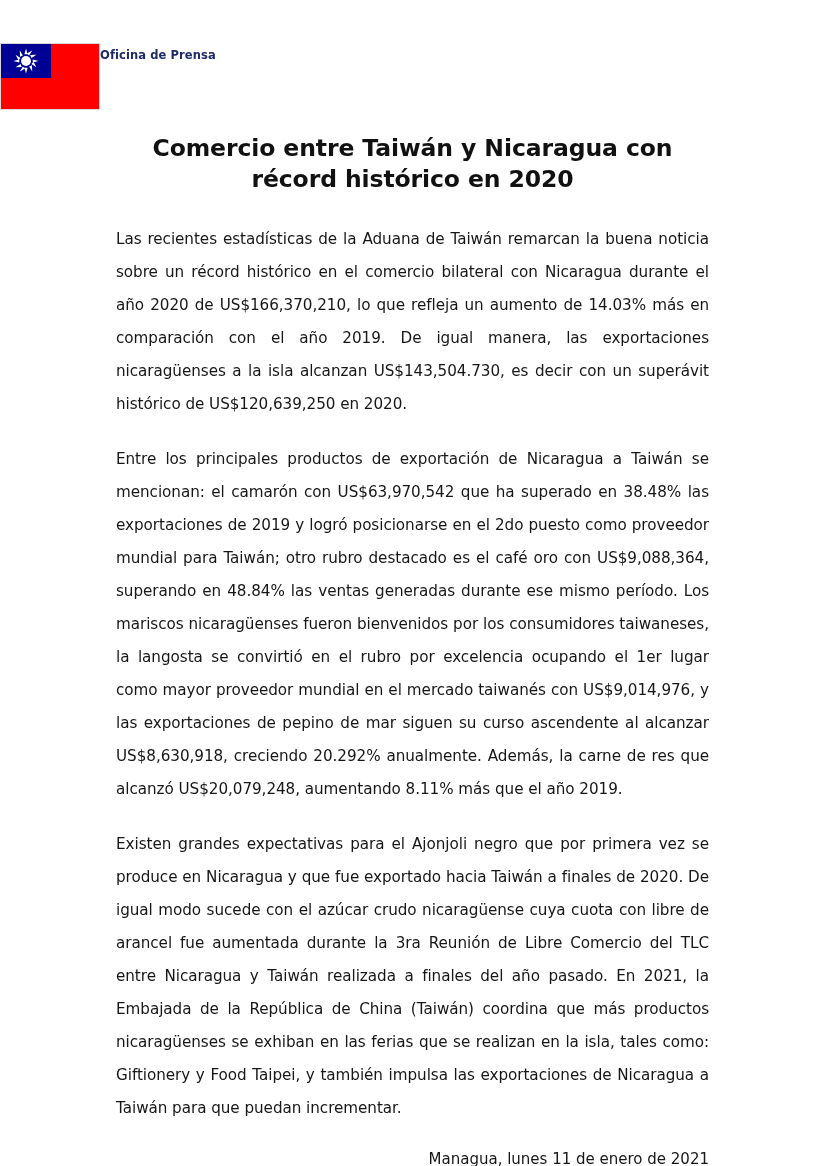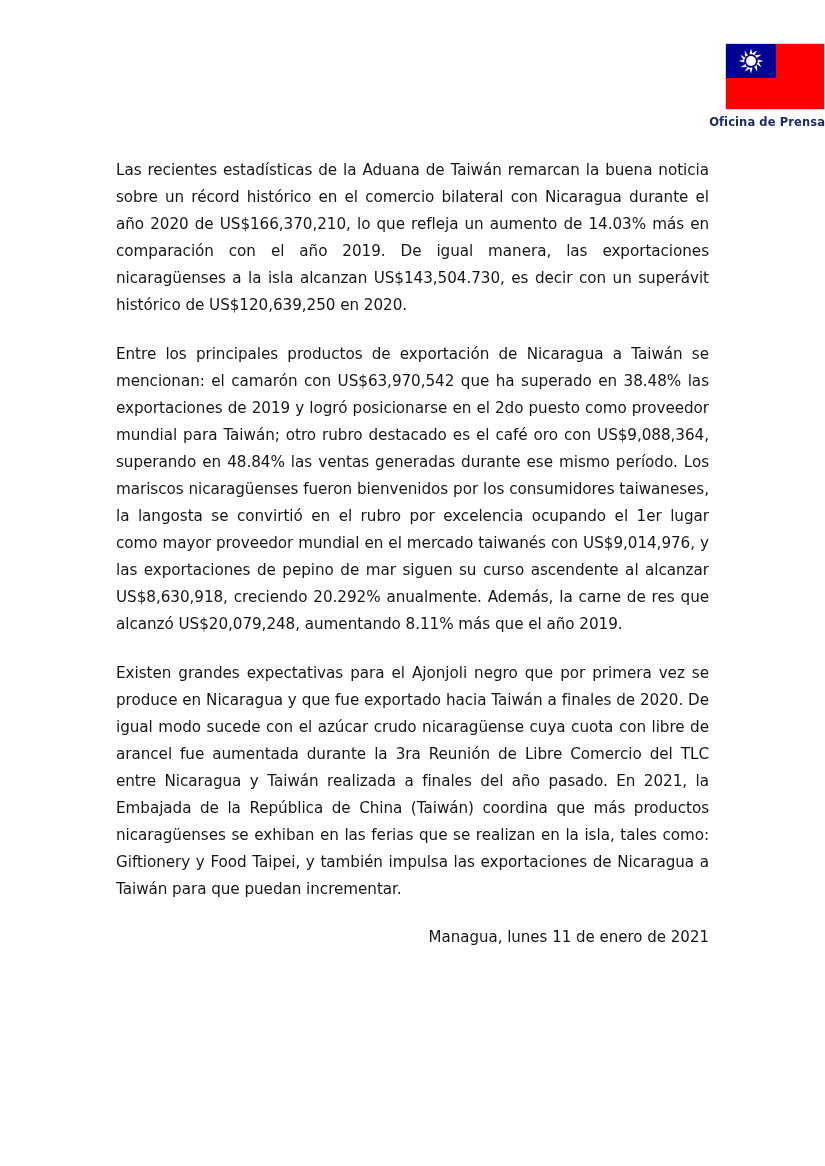--- a/index.html
+++ b/index.html
@@ -20,22 +20,22 @@
     width: 825px;
     height: 1166px;
     position: relative;
     background: #ffffff;
   }
 
   
   .header {
     padding-top: 43px;
     display: flex;
-    flex-direction: column;
-    align-items: flex-end;
+    flex-direction: row;
+    align-items: flex-start;
   }
 
   .flag {
     width: 100px;
     height: 67px;
     background: #FE0000;
     position: relative;
     border: 1px solid #d8d8d8;
     box-sizing: border-box;
   }
@@ -81,21 +81,21 @@
   .body-area {
     margin: 0 auto;
     width: 593px;
     padding-top: 28px;
   }
 
   .para {
     text-align: justify;
     text-justify: inter-word;
     font-size: 15.2px;
-    line-height: 27px;
+    line-height: 33px;
     color: #161616;
     margin: 0 0 22px 0;
     letter-spacing: -0.05px;
   }
   .para:last-of-type {
     margin-bottom: 12px;
   }
 
   .signoff {
     width: 593px;
@@ -132,20 +132,21 @@
           <polygon points="26,10 38,29 27,34"></polygon>
         </g>
         <circle cx="50" cy="50" r="23" fill="#000095"></circle>
         <circle cx="50" cy="50" r="19" fill="#FFFFFF"></circle>
       </svg>
     </div>
 
     <div class="press-office">Oficina de Prensa</div>
   </div>
 
+  <h1 class="doc-title">Comercio entre Taiwán y Nicaragua con récord histórico en 2020</h1>
 
   <div class="body-area">
     <p class="para">Las recientes estadísticas de la Aduana de Taiwán remarcan la buena noticia sobre un récord histórico en el comercio bilateral con Nicaragua durante el año 2020 de US$166,370,210, lo que refleja un aumento de 14.03% más en comparación con el año 2019. De igual manera, las exportaciones nicaragüenses a la isla alcanzan US$143,504.730, es decir con un superávit histórico de US$120,639,250 en 2020.</p>
     <p class="para">Entre los principales productos de exportación de Nicaragua a Taiwán se mencionan: el camarón con US$63,970,542 que ha superado en 38.48% las exportaciones de 2019 y logró posicionarse en el 2do puesto como proveedor mundial para Taiwán; otro rubro destacado es el café oro con US$9,088,364, superando en 48.84% las ventas generadas durante ese mismo período. Los mariscos nicaragüenses fueron bienvenidos por los consumidores taiwaneses, la langosta se convirtió en el rubro por excelencia ocupando el 1er lugar como mayor proveedor mundial en el mercado taiwanés con US$9,014,976, y las exportaciones de pepino de mar siguen su curso ascendente al alcanzar US$8,630,918, creciendo 20.292% anualmente.  Además, la carne de res que alcanzó US$20,079,248, aumentando 8.11% más que el año 2019.</p>
     <p class="para">Existen grandes expectativas para el Ajonjoli negro que por primera vez se produce en Nicaragua y que fue exportado hacia Taiwán a finales de 2020. De igual modo sucede con el azúcar crudo nicaragüense cuya cuota con libre de arancel fue aumentada durante la 3ra Reunión de Libre Comercio del TLC entre Nicaragua y Taiwán realizada a finales del año pasado. En 2021, la Embajada de la República de China (Taiwán) coordina que más productos nicaragüenses se exhiban en las ferias que se realizan en la isla, tales como: Giftionery y Food Taipei, y también impulsa las exportaciones de Nicaragua a Taiwán para que puedan incrementar.</p>
   </div>
 
   <div class="signoff">Managua, lunes 11 de enero de 2021</div>
 
 </div>

